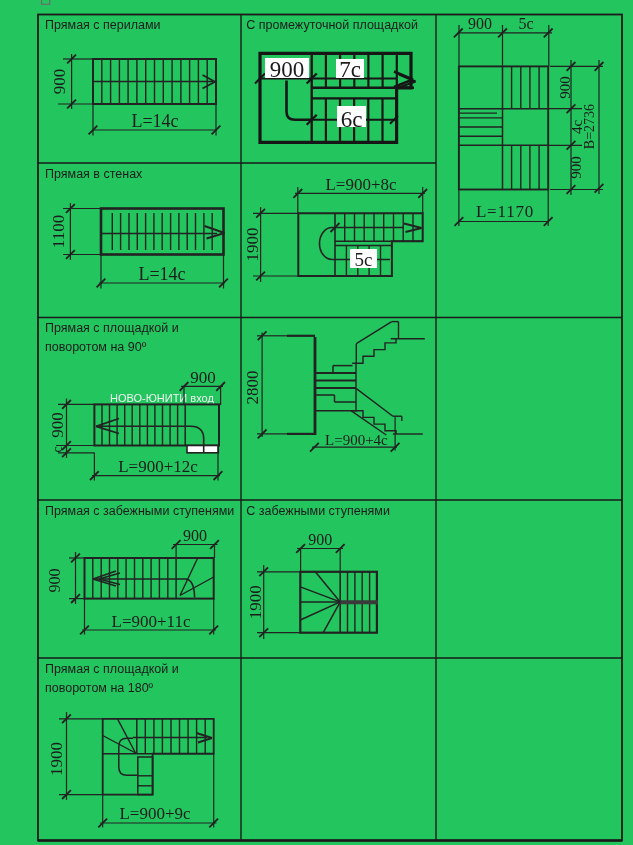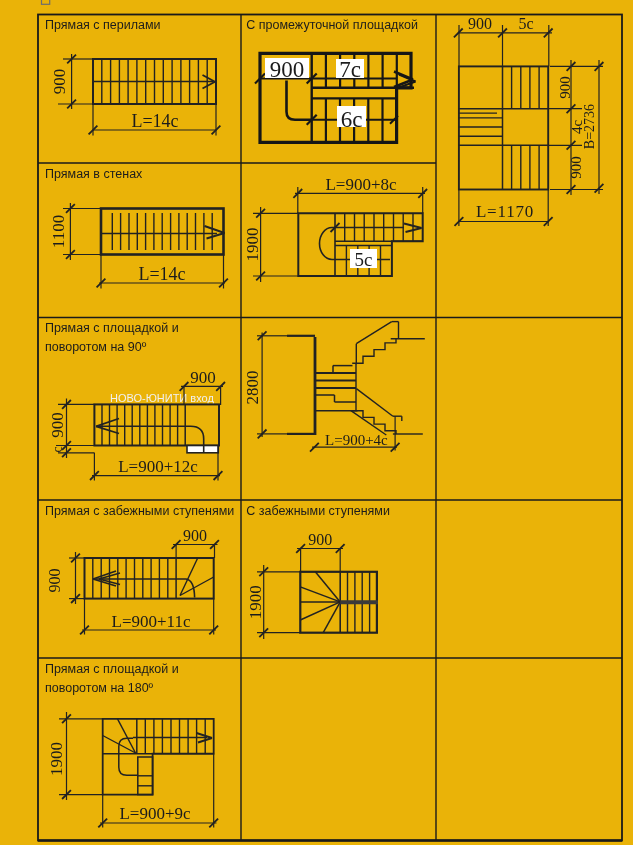--- a/index.html
+++ b/index.html
@@ -1,16 +1,16 @@
 <!DOCTYPE html>
 <html><head>
 <meta charset="utf-8">
 <style>
 html,body{margin:0;padding:0;background:#ffffff;}
-#page{position:relative;width:633px;height:845px;background:#eab308;overflow:hidden;}
+#page{position:relative;width:633px;height:845px;background:#22c55e;overflow:hidden;}
 #page svg{filter:blur(0.28px);}
 </style>
 </head>
 <body>
 <div id="page">
 <svg width="633" height="845" viewBox="0 0 633 845">
 
 <g>
         <rect x="38" y="14.5" width="584" height="826" fill="none" stroke="#1a1a1a" stroke-width="1.8"></rect>
       </g>

